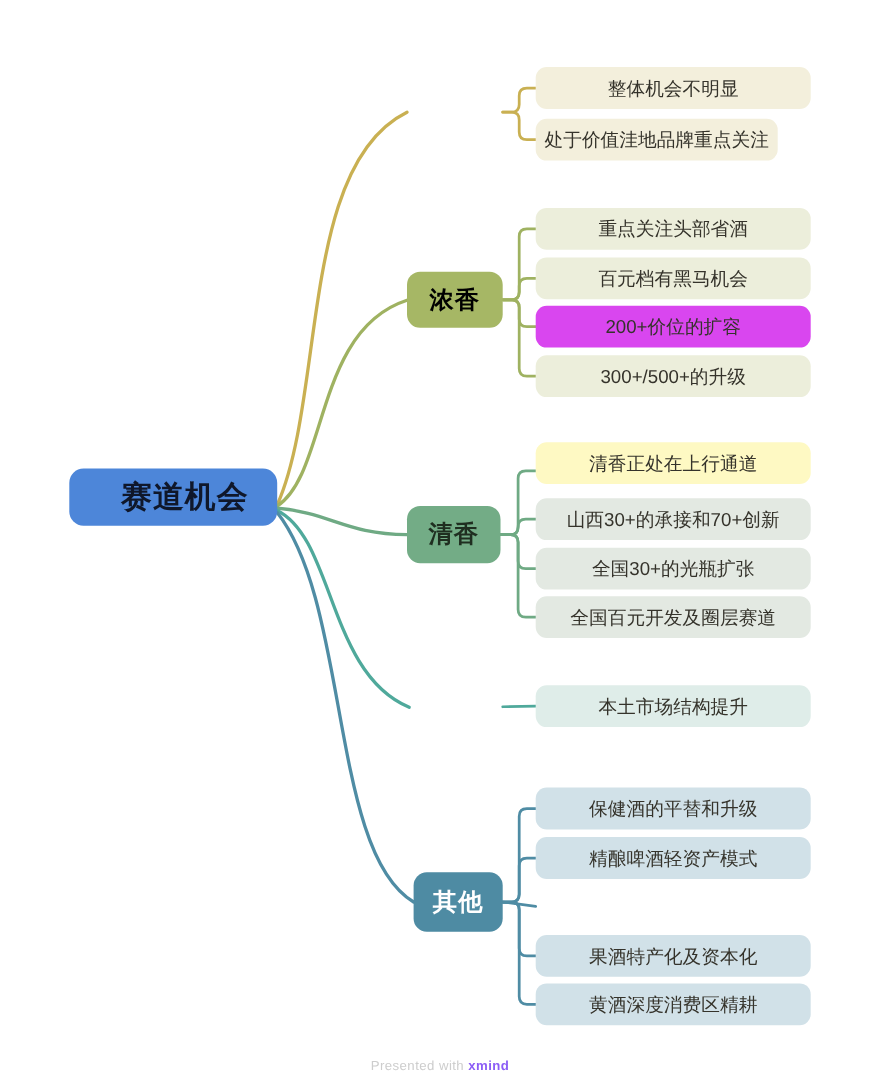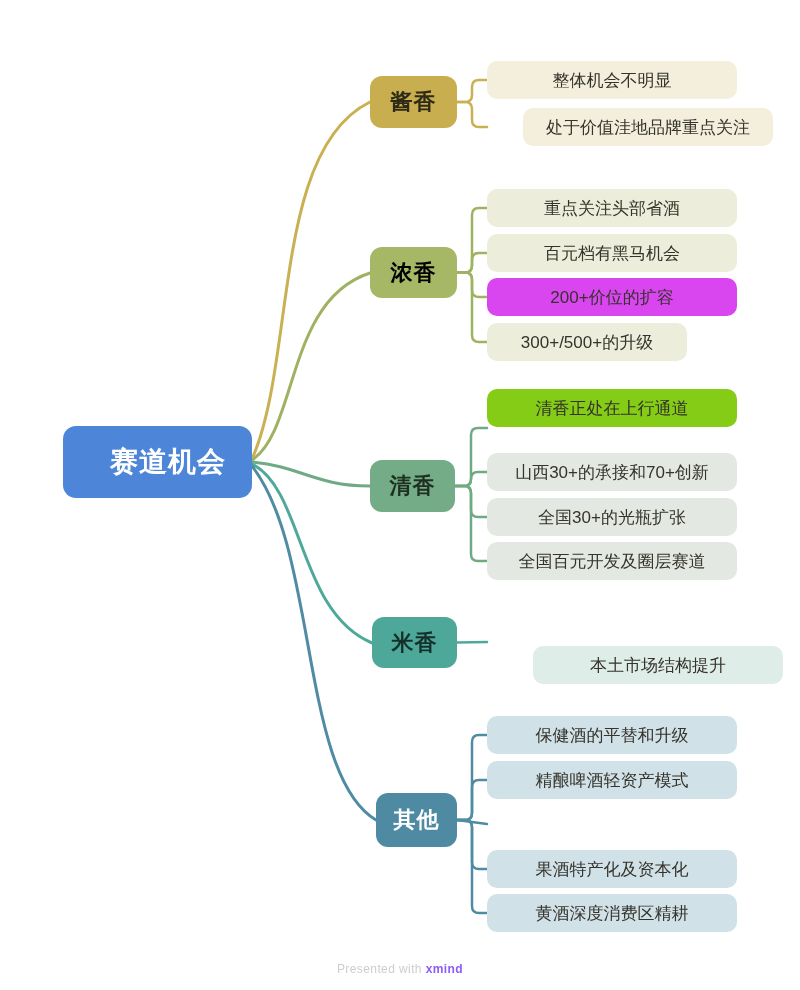--- a/index.html
+++ b/index.html
@@ -83,40 +83,38 @@
       <path d="M252,464 C304,490 298,612 372,643" stroke="#4FA99B" stroke-width="3" fill="none" stroke-linecap="round"></path>
       <path d="M457,642.5 L487,642" stroke="#4FA99B" stroke-width="2.5" fill="none" stroke-linecap="round"></path>
       <path d="M252,466 C318,550 300,775 376,820" stroke="#4F8CA4" stroke-width="3" fill="none" stroke-linecap="round"></path>
       <path d="M457,820 L465,820 Q472,820 472,813 L472,742 Q472,735 479,735 L487,735" stroke="#4F8CA4" stroke-width="2.5" fill="none" stroke-linecap="round"></path>
       <path d="M457,820 L465,820 Q472,820 472,813 L472,787 Q472,780 479,780 L487,780" stroke="#4F8CA4" stroke-width="2.5" fill="none" stroke-linecap="round"></path>
       <path d="M457,820 L487,824" stroke="#4F8CA4" stroke-width="2.5" fill="none" stroke-linecap="round"></path>
       <path d="M457,820 L465,820 Q472,820 472,827 L472,862 Q472,869 479,869 L487,869" stroke="#4F8CA4" stroke-width="2.5" fill="none" stroke-linecap="round"></path>
       <path d="M457,820 L465,820 Q472,820 472,827 L472,906 Q472,913 479,913 L487,913" stroke="#4F8CA4" stroke-width="2.5" fill="none" stroke-linecap="round"></path>
     </svg>
 
-  <div class="node root-topic" style="left: 63px; top: 426px; width: 189px; height: 72px; background-color: rgb(77, 134, 217); color: #ffffff; padding-left: 21px;">赛道机会</div>
+  <div class="node root-topic" style="left: 63px; top: 426px; width: 189px; height: 52px; background-color: rgb(77, 134, 217); color: #0f172a; padding-left: 21px;">赛道机会</div>
 
-  <div class="node branch-topic" style="left: 370px; top: 76px; width: 87px; height: 52px; background-color: rgb(201, 174, 79); color: rgb(46, 42, 23);">酱香</div>
   <div class="node leaf-topic" style="left: 487px; top: 61px; width: 250px; height: 38px; background-color: rgb(243, 239, 220);">整体机会不明显</div>
-  <div class="node leaf-topic" style="left: 487px; top: 108px; width: 250px; height: 38px; background-color: rgb(243, 239, 220); margin-left: 36px;">处于价值洼地品牌重点关注</div>
+  <div class="node leaf-topic" style="left: 487px; top: 108px; width: 220px; height: 38px; background-color: rgb(243, 239, 220);">处于价值洼地品牌重点关注</div>
 
   <div class="node branch-topic" style="left: 370px; top: 247px; width: 87px; height: 51px; background-color: rgb(166, 183, 101); color: #000000;">浓香</div>
   <div class="node leaf-topic" style="left: 487px; top: 189px; width: 250px; height: 38px; background-color: rgb(236, 238, 219);">重点关注头部省酒</div>
   <div class="node leaf-topic" style="left: 487px; top: 234px; width: 250px; height: 38px; background-color: rgb(236, 238, 219);">百元档有黑马机会</div>
   <div class="node leaf-topic" style="left: 487px; top: 278px; width: 250px; height: 38px; background-color: #d946ef;">200+价位的扩容</div>
-  <div class="node leaf-topic" style="left: 487px; top: 323px; width: 200px; height: 38px; background-color: rgb(236, 238, 219);">300+/500+的升级</div>
+  <div class="node leaf-topic" style="left: 487px; top: 323px; width: 250px; height: 38px; background-color: rgb(236, 238, 219);">300+/500+的升级</div>
 
   <div class="node branch-topic" style="left: 370px; top: 460px; width: 85px; height: 52px; background-color: rgb(115, 172, 134); color: rgb(31, 46, 32);">清香</div>
-  <div class="node leaf-topic" style="left: 487px; top: 389px; width: 250px; height: 38px; background-color: #84cc16;">清香正处在上行通道</div>
+  <div class="node leaf-topic" style="left: 487px; top: 402px; width: 250px; height: 38px; background-color: #fef9c3;">清香正处在上行通道</div>
   <div class="node leaf-topic" style="left: 487px; top: 453px; width: 250px; height: 38px; background-color: rgb(227, 233, 226);">山西30+的承接和70+创新</div>
   <div class="node leaf-topic" style="left: 487px; top: 498px; width: 250px; height: 38px; background-color: rgb(227, 233, 226);">全国30+的光瓶扩张</div>
   <div class="node leaf-topic" style="left: 487px; top: 542px; width: 250px; height: 38px; background-color: rgb(227, 233, 226);">全国百元开发及圈层赛道</div>
 
-  <div class="node branch-topic" style="left: 372px; top: 617px; width: 85px; height: 51px; background-color: rgb(78, 168, 154); color: rgb(19, 48, 42);">米香</div>
-  <div class="node leaf-topic" style="left: 487px; top: 646px; width: 250px; height: 38px; background-color: rgb(223, 237, 233); margin-left: 46px;">本土市场结构提升</div>
+  <div class="node leaf-topic" style="left: 487px; top: 623px; width: 250px; height: 38px; background-color: rgb(223, 237, 233);">本土市场结构提升</div>
 
   <div class="node branch-topic" style="left: 376px; top: 793px; width: 81px; height: 54px; background-color: rgb(78, 139, 163); color: rgb(255, 255, 255);">其他</div>
   <div class="node leaf-topic" style="left: 487px; top: 716px; width: 250px; height: 38px; background-color: rgb(209, 225, 232);">保健酒的平替和升级</div>
   <div class="node leaf-topic" style="left: 487px; top: 761px; width: 250px; height: 38px; background-color: rgb(209, 225, 232);">精酿啤酒轻资产模式</div>
   <div class="node leaf-topic" style="left: 487px; top: 850px; width: 250px; height: 38px; background-color: rgb(209, 225, 232);">果酒特产化及资本化</div>
   <div class="node leaf-topic" style="left: 487px; top: 894px; width: 250px; height: 38px; background-color: rgb(209, 225, 232);">黄酒深度消费区精耕</div>
 
   <div class="watermark">
     <span>Presented with </span><span class="brand">xmind</span>
   </div>

